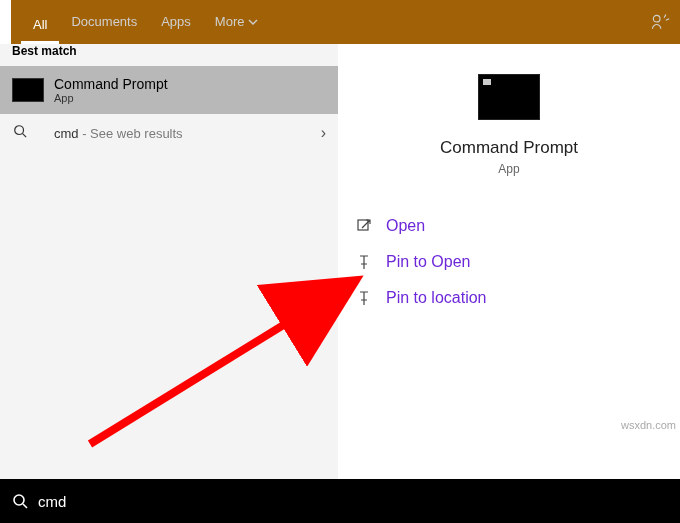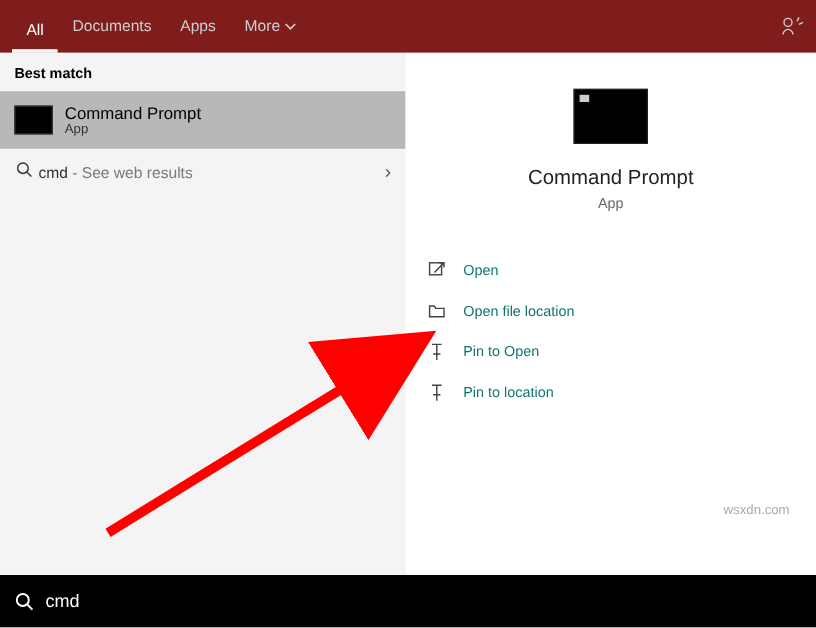--- a/index.html
+++ b/index.html
@@ -1,55 +1,55 @@
 <!DOCTYPE html>
 <html><head>
 <meta charset="utf-8">
 <style>
   * { box-sizing: border-box; margin: 0; padding: 0; font-family: "Segoe UI", Arial, sans-serif; }
   html, body { width: 680px; height: 523px; overflow: hidden; background: #fff; }
   .root { width: 680px; height: 523px; position: relative; display: flex; flex-direction: column; }
 
-  .topbar { background: #7f1d1d; color: #ccc; height: 44px; display: flex; align-items: center; padding: 16px 10px; }
+  .topbar { background: #a16207; color: #ccc; height: 44px; display: flex; align-items: center; padding: 16px 10px; margin-left: 11px; }
   .tab { padding: 0 12px; height: 44px; line-height: 44px; font-size: 13px; color: #cfcfcf; cursor: pointer; }
   .tab.active { color: #fff; border-bottom: 3px solid #fff; padding-top: 3px; }
   .tab.more { display: flex; align-items: center; gap: 4px; }
   .spacer { flex: 1; }
   .feedback-icon { color: #cfcfcf; width: 20px; height: 20px; }
 
   .content { flex: 1; display: flex; background: #f4f4f4; position: relative; overflow: hidden; }
 
   .leftpane { width: 338px; background: #f4f4f4; }
-  .section-head { font-size: 12px; font-weight: 600; padding: 10px 12px 8px; color: #000; }
+  .section-head { font-size: 12px; font-weight: 600; padding: 0 12px 8px; color: #000; }
   .best-row { display: flex; align-items: center; gap: 10px; background: #b8b8b8; padding: 10px 12px; }
   .app-icon { width: 32px; height: 24px; background: #000; border: 1px solid #333; }
   .best-title { font-size: 14px; color: #000; }
   .best-sub { font-size: 11px; color: #333; }
-  .web-row { display: flex; align-items: center; padding: 10px 12px; gap: 4px; }
+  .web-row { display: flex; align-items: center; padding: 10px 12px; gap: 26px; }
   .search-glyph { width: 16px; text-align: center; color: #333; }
   .web-text { font-size: 13px; color: #333; }
   .web-text .sub { color: #7a7a7a; }
   .chev { margin-left: auto; color: #555; font-size: 16px; }
 
   .rightpane { flex: 1; background: #fff; padding-top: 30px; display: flex; flex-direction: column; align-items: center; position: relative; }
   .big-icon { width: 62px; height: 46px; background: #000; border: 1px solid #222; position: relative; }
   .big-icon::after { content:""; position:absolute; top:4px; left:4px; width:8px; height:6px; background:#ccc; }
   .detail-title { font-size: 17px; color: #222; margin-top: 18px; }
   .detail-sub { font-size: 12px; color: #666; margin-top: 4px; }
   .actions { width: 100%; margin-top: 32px; padding: 0 14px; }
-  .action { display: flex; align-items: center; gap: 14px; padding: 9px 4px; font-size: 12px; color: #0f766e; cursor: pointer; }
+  .action { display: flex; align-items: center; gap: 14px; padding: 9px 4px; font-size: 16px; color: #6d28d9; cursor: pointer; }
   .action svg, .aicon { width: 16px; height: 16px; flex: 0 0 16px; color: #444; }
 
   .searchbar { height: 44px; background: #000; display: flex; align-items: center; padding: 0 12px; gap: 10px; }
   .searchbar .sicon { color: #fff; }
   .searchbar .sval { color: #fff; font-size: 15px; }
 
   .arrow-overlay { position: absolute; pointer-events: none; left: 0; top: 0; }
 
-  .watermark { position: absolute; right: 22px; bottom: 48px; font-size: 11px; color: #aaa; }
+  .watermark { position: absolute; right: 4px; bottom: 48px; font-size: 11px; color: #aaa; }
 </style>
 </head>
 <body>
 
 <div class="root">
 
   <div class="topbar">
     <div class="tab active">All</div>
     <div class="tab">Documents</div>
     <div class="tab">Apps</div>
@@ -100,26 +100,20 @@
       <div class="actions">
         <div class="action">
           <svg class="aicon" viewBox="0 0 16 16">
               <rect x="2" y="2" width="10" height="10" stroke="#444" fill="none" stroke-width="1.2"></rect>
               <path d="M6 10 L14 2 M10 2h4v4" stroke="#444" fill="none" stroke-width="1.2"></path>
             </svg>
           <span>Open</span>
         </div>
         <div class="action">
           <svg class="aicon" viewBox="0 0 16 16">
-              <path d="M2 4h4l1 2h7v7H2z" stroke="#444" fill="none" stroke-width="1.2"></path>
-            </svg>
-          <span>Open file location</span>
-        </div>
-        <div class="action">
-          <svg class="aicon" viewBox="0 0 16 16">
               <path d="M4 2h8M8 2v8M5 10h6M8 10v5" stroke="#444" fill="none" stroke-width="1.2"></path>
             </svg>
           <span>Pin to Open</span>
         </div>
         <div class="action">
           <svg class="aicon" viewBox="0 0 16 16">
               <path d="M4 2h8M8 2v8M5 10h6M8 10v5" stroke="#444" fill="none" stroke-width="1.2"></path>
             </svg>
           <span>Pin to location</span>
         </div>

